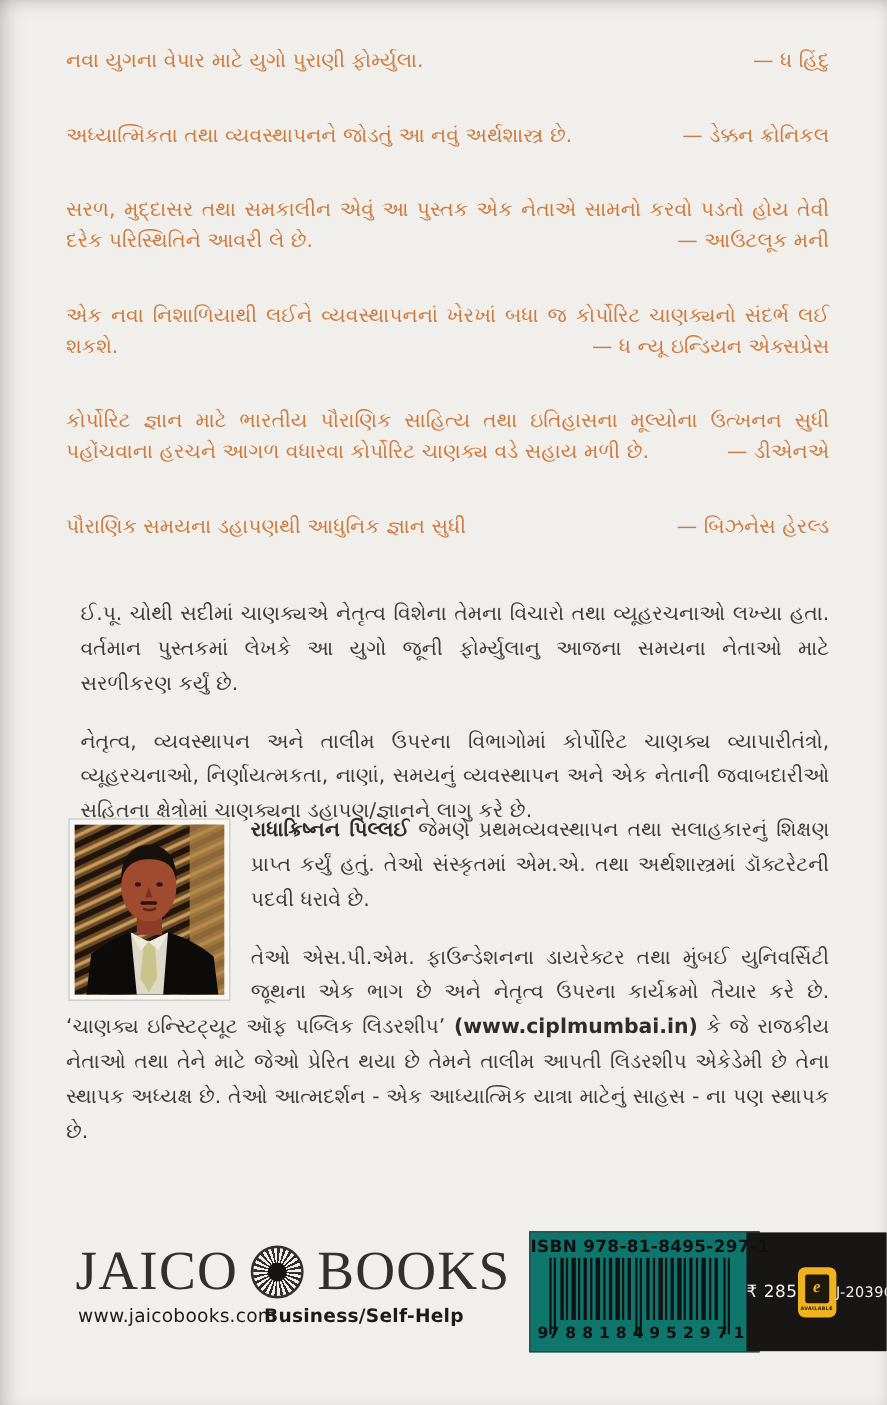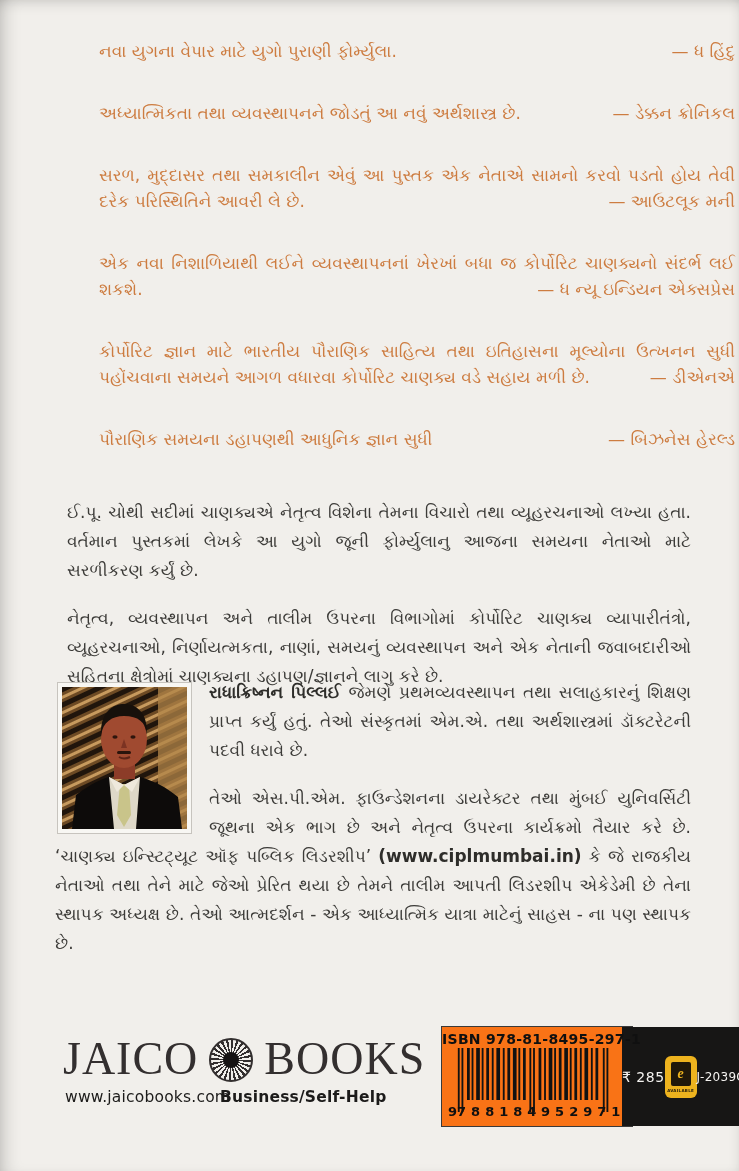--- a/index.html
+++ b/index.html
@@ -5,21 +5,21 @@
   html,body{margin:0;padding:0;background:#e8e7e4;}
   .page{
     position:relative;width:739px;height:1171px;overflow:hidden;
     background:#f1efeb;
     font-family:"DejaVu Sans",sans-serif;
     box-shadow:inset 14px 0 20px -14px rgba(0,0,0,.28),
                inset 0 12px 16px -12px rgba(0,0,0,.18),
                inset -8px 0 14px -10px rgba(0,0,0,.12);
   }
   
-  .quotes{position:absolute;top:38px;left:55px;width:636px;margin-left:44px;}
+  .quotes{position:absolute;top:38px;left:55px;width:636px;}
   .quote{position:relative;margin-bottom:36px;font-size:17px;line-height:26px;
          color:#cd7c40;text-align:justify;}
   .qtext{display:block;}
   .qsrc{position:absolute;right:0;bottom:0;white-space:nowrap;background:transparent;}
   
   .desc{position:absolute;top:498px;left:55px;width:636px;color:#3c3b38;
         font-size:17px;line-height:29px;text-align:justify;}
   .desc p{margin:0 0 19px 12px;}
   
   .bio{position:absolute;top:678px;left:55px;width:636px;color:#3c3b38;
@@ -37,21 +37,21 @@
           background:repeating-conic-gradient(#332f2f 0deg 7deg,#f1efeb 7deg 15deg);
           position:relative;border:2px solid #332f2f;}
   .emblem::after{content:"";position:absolute;left:50%;top:50%;width:16px;height:16px;
           margin:-8px 0 0 -8px;border-radius:50%;background:#161313;}
   .logo-website{position:absolute;left:65px;top:1088px;font-size:15.5px;font-weight:normal;
           color:#1c1b1a;letter-spacing:.2px;}
   .logo-category{position:absolute;left:220px;top:1088px;font-size:15.5px;font-weight:bold;
           color:#1c1b1a;letter-spacing:.2px;}
   
   .barcode-box{position:absolute;left:441px;top:1026px;width:192px;height:101px;
-          background:#f97316;border:1px solid #3a3a3a;display:flex;box-sizing:border-box;}
+          background:#0f766e;border:1px solid #3a3a3a;display:flex;box-sizing:border-box;}
   .barcode-left{width:180px;position:relative;}
   .isbn{margin-top:4px;text-align:center;font-size:14px;font-weight:bold;color:#101010;
         letter-spacing:.3px;white-space:nowrap;}
   .bars-wrap{position:relative;height:72px;margin:1px 4px 0 6px;}
   .bars-wrap svg{position:absolute;left:8px;top:0;}
   .digits{position:absolute;left:0;bottom:1px;width:100%;display:flex;
           font-size:13px;font-weight:bold;color:#101010;}
   .digit-9{width:12px;text-align:left;}
   .digits-left{width:84px;text-align:left;letter-spacing:5px;}
   .digits-right{width:78px;text-align:center;letter-spacing:5px;}
@@ -83,21 +83,21 @@
     </div>
     <div class="quote">
       <span class="qtext">સરળ, મુદ્દાસર તથા સમકાલીન એવું આ પુસ્તક એક નેતાએ સામનો કરવો પડતો હોય તેવી દરેક પરિસ્થિતિને આવરી લે છે.</span>
       <span class="qsrc">— આઉટલૂક મની</span>
     </div>
     <div class="quote">
       <span class="qtext">એક નવા નિશાળિયાથી લઈને વ્યવસ્થાપનનાં ખેરખાં બધા જ કોર્પોરિટ ચાણક્યનો સંદર્ભ લઈ શકશે.</span>
       <span class="qsrc">— ધ ન્યૂ ઇન્ડિયન એક્સપ્રેસ</span>
     </div>
     <div class="quote">
-      <span class="qtext">કોર્પોરિટ જ્ઞાન માટે  ભારતીય પૌરાણિક સાહિત્ય તથા ઇતિહાસના મૂલ્યોના ઉત્ખનન સુધી પહોંચવાના સમયને આગળ વધારવા કોર્પોરિટ ચાણક્ય વડે સહાય મળી છે.</span>
+      <span class="qtext">કોર્પોરિટ જ્ઞાન માટે  ભારતીય પૌરાણિક સાહિત્ય તથા ઇતિહાસના મૂલ્યોના ઉત્ખનન સુધી પહોંચવાના હરચને આગળ વધારવા કોર્પોરિટ ચાણક્ય વડે સહાય મળી છે.</span>
       <span class="qsrc">— ડીએનએ</span>
     </div>
     <div class="quote">
       <span class="qtext">પૌરાણિક સમયના ડહાપણથી આધુનિક જ્ઞાન સુધી</span>
       <span class="qsrc">— બિઝનેસ હેરલ્ડ</span>
     </div>
   </section>
 
   <section class="desc">
     <p>ઈ.પૂ. ચોથી સદીમાં ચાણક્યએ નેતૃત્વ વિશેના તેમના વિચારો તથા વ્યૂહરચનાઓ લખ્યા હતા. વર્તમાન પુસ્તકમાં લેખકે આ યુગો જૂની ફોર્મ્યુલાનુ આજના સમયના નેતાઓ માટે સરળીકરણ કર્યું છે.</p>

